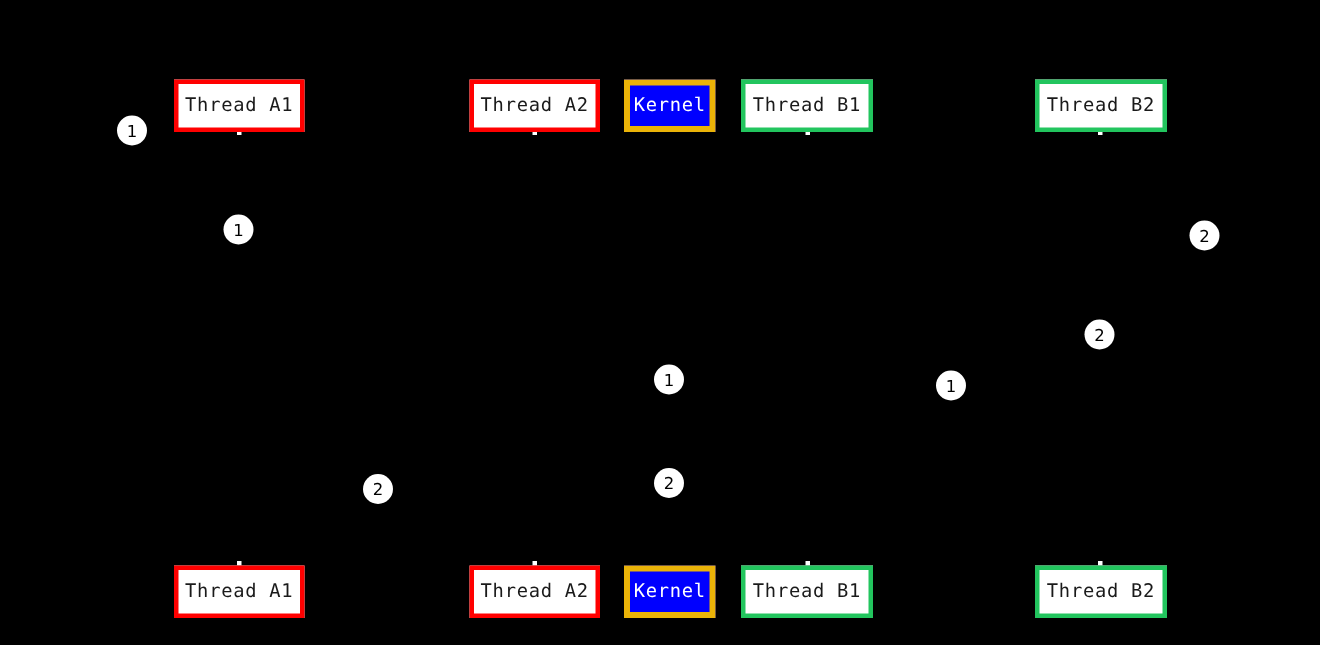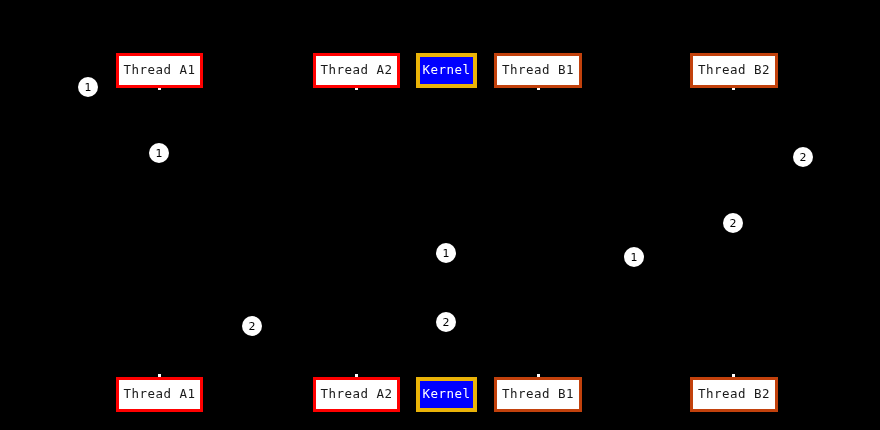--- a/index.html
+++ b/index.html
@@ -32,21 +32,21 @@
     white-space: nowrap;
     height: 35px;
   }
   .participant-box.style-red {
     background: #FFFFFF;
     border: 3px solid #FF0000;
     color: #1A1A1A;
   }
   .participant-box.style-blue-outline {
     background: #FFFFFF;
-    border: 3px solid #c2410c;
+    border: 3px solid #22c55e;
     color: #1A1A1A;
   }
   .participant-box.style-blue-solid {
     background: #0000FF;
     border: 4px solid #eab308;
     color: #FFFFFF;
   }
   
   .lifeline {
     position: absolute;

